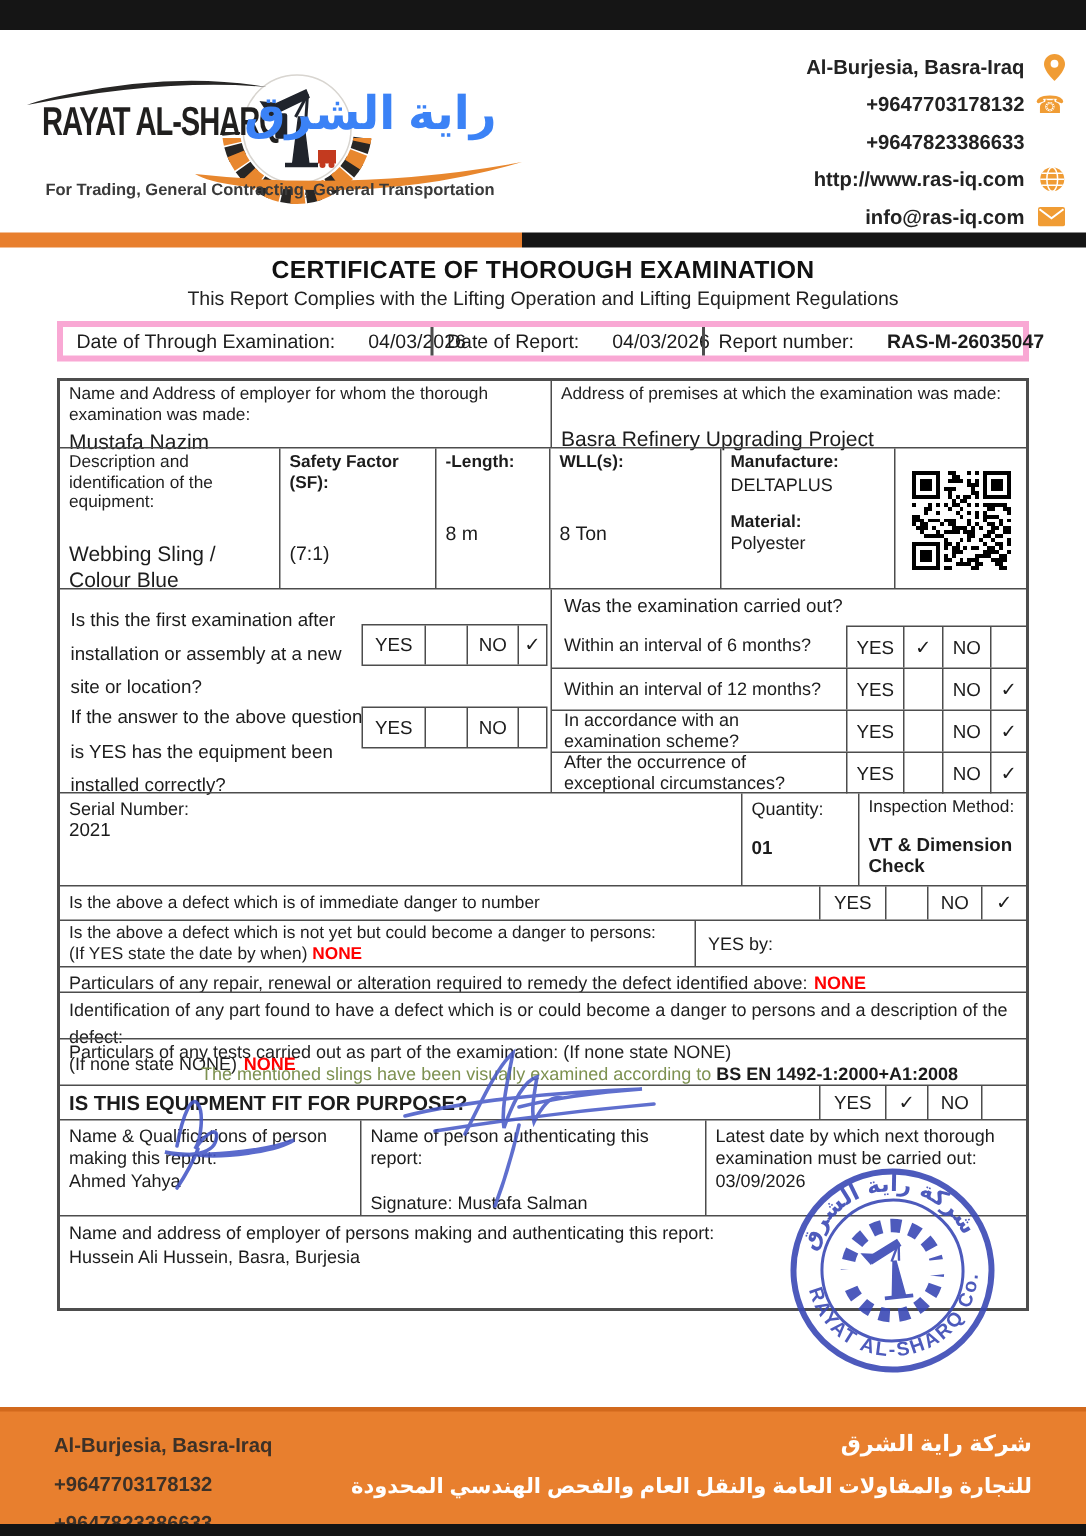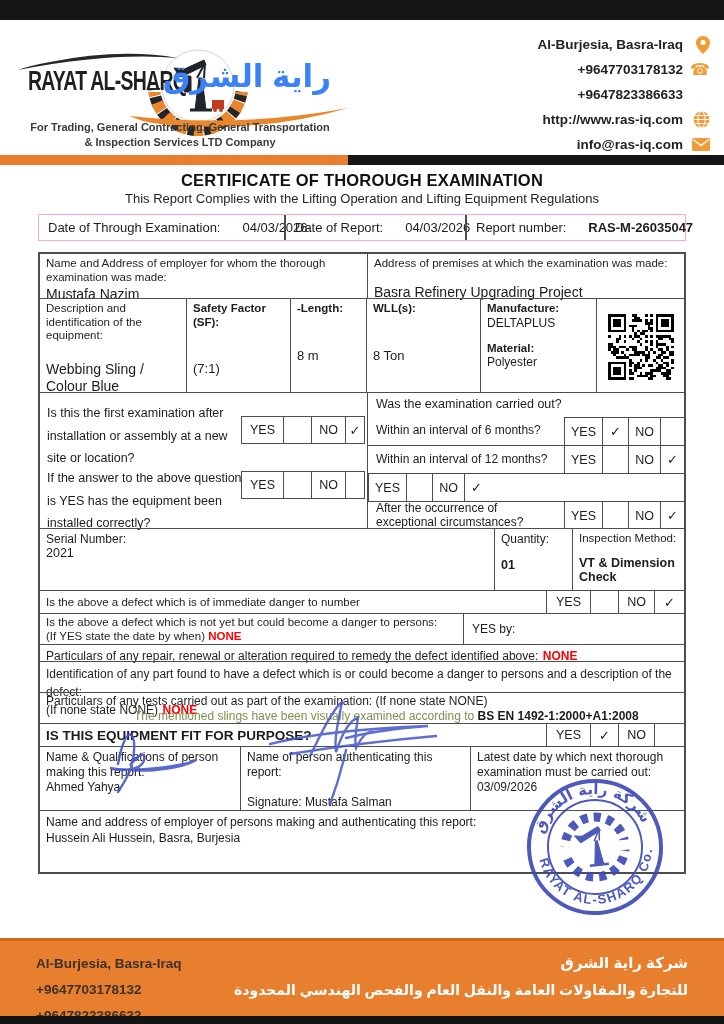--- a/index.html
+++ b/index.html
@@ -31,21 +31,21 @@
   .divider { position:absolute; left:0; top:155px; width:724px; height:10px; }
   .divider .orange { position:absolute; left:0; top:0; width:348px; height:10px; background:#e87f2e; }
   .divider .black  { position:absolute; left:348px; top:0; width:376px; height:10px; background:#151515; }
   
   .cert-title { position:absolute; left:0; top:171px; width:724px; text-align:center;
     font-size:16.5px; font-weight:bold; color:#111; letter-spacing:.2px; }
   .cert-sub { position:absolute; left:0; top:191px; width:724px; text-align:center;
     font-size:13px; color:#222; }
   
   .date-table { position:absolute; left:38px; top:214px; width:648px; height:27px;
-    border:1px solid #f9a8d4; display:flex; }
+    border:4px solid #f9a8d4; display:flex; }
   .date-cell { display:flex; align-items:center; padding-left:9px; font-size:13px;
     border-left:2px solid #4d4d4d; white-space:nowrap; }
   .date-cell:first-child { border-left:none; }
   .dc1 { width:245px; } .dc2 { width:181px; } .dc3 { flex:1; }
   .dval { margin-left:22px; } .bold { font-weight:bold; }
 
   .doc-table { position:absolute; left:38px; top:252px; width:648px; border:2px solid #4d4d4d; }
   .trow { position:relative; border-top:1.5px solid #4d4d4d; display:flex; }
   .trow:first-child { border-top:none; }
   .cell { position:relative; border-left:1.5px solid #4d4d4d; }
@@ -157,21 +157,20 @@
           <circle cx="23" cy="24" r="2" fill="#c33a1f"></circle>
         </g>
 
         <path d="M 8 46 Q 100 28 168 34 Q 110 24 40 38 Q 18 42 8 46 Z" fill="#272625"></path>
         <path d="M 120 92 Q 230 104 338 84 Q 250 110 150 100 Q 128 97 120 92 Z" fill="#e8872e"></path>
       </svg>
       <div class="brand-en">RAYAT AL-SHARQ</div>
       <div class="brand-ar">راية الشرق</div>
       <div class="tagline">
         <div>For Trading, General Contracting, General Transportation</div>
-        <div>&amp; Inspection Services LTD Company</div>
       </div>
     </div>
 
     <div class="contact">
       <div class="contact-line">
         <span>Al-Burjesia, Basra-Iraq</span>
         <span class="cicon">
           <svg width="14" height="18" viewBox="0 0 14 18">
               <path d="M7 0C3.1 0 0 3 0 6.7 0 11.7 7 18 7 18s7-6.3 7-11.3C14 3 10.9 0 7 0z" fill="#f09c34"></path>
               <circle cx="7" cy="6.5" r="2.6" fill="#fff"></circle>
@@ -525,20 +524,21 @@
             <span class="g2">
                 <span class="mk"></span>
               </span>
             <span class="g3">NO</span>
             <span class="g4">
                 <span class="mk">✓</span>
               </span>
           </div>
         </div>
         <div class="rq-row bt" style="top:80px">
+          <div class="rq-text">In accordance with an examination scheme?</div>
           <div class="rq-grid">
             <span class="g1">YES</span>
             <span class="g2">
                 <span class="mk"></span>
               </span>
             <span class="g3">NO</span>
             <span class="g4">
                 <span class="mk">✓</span>
               </span>
           </div>

